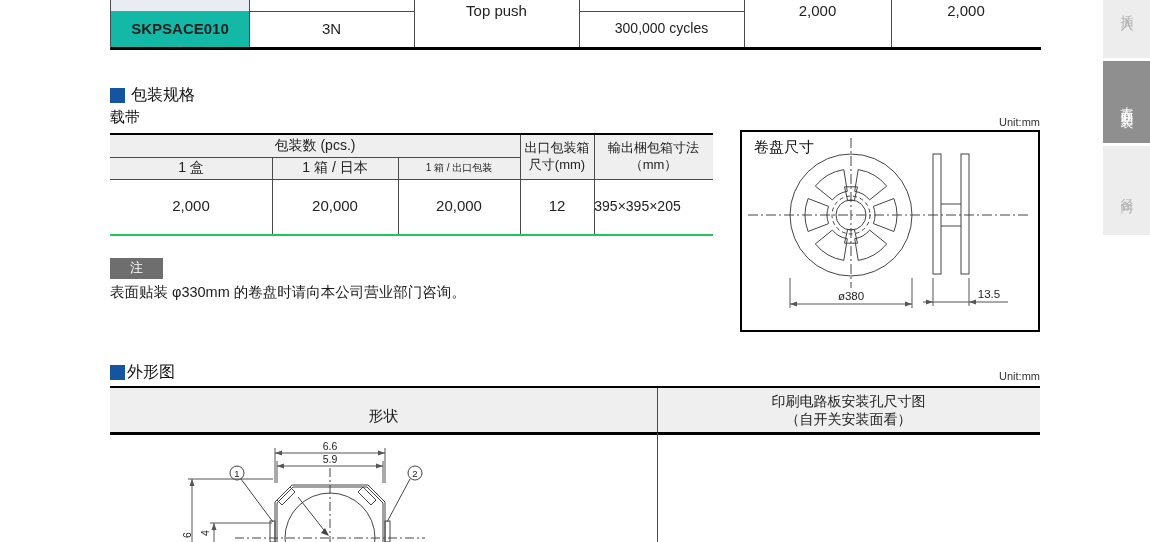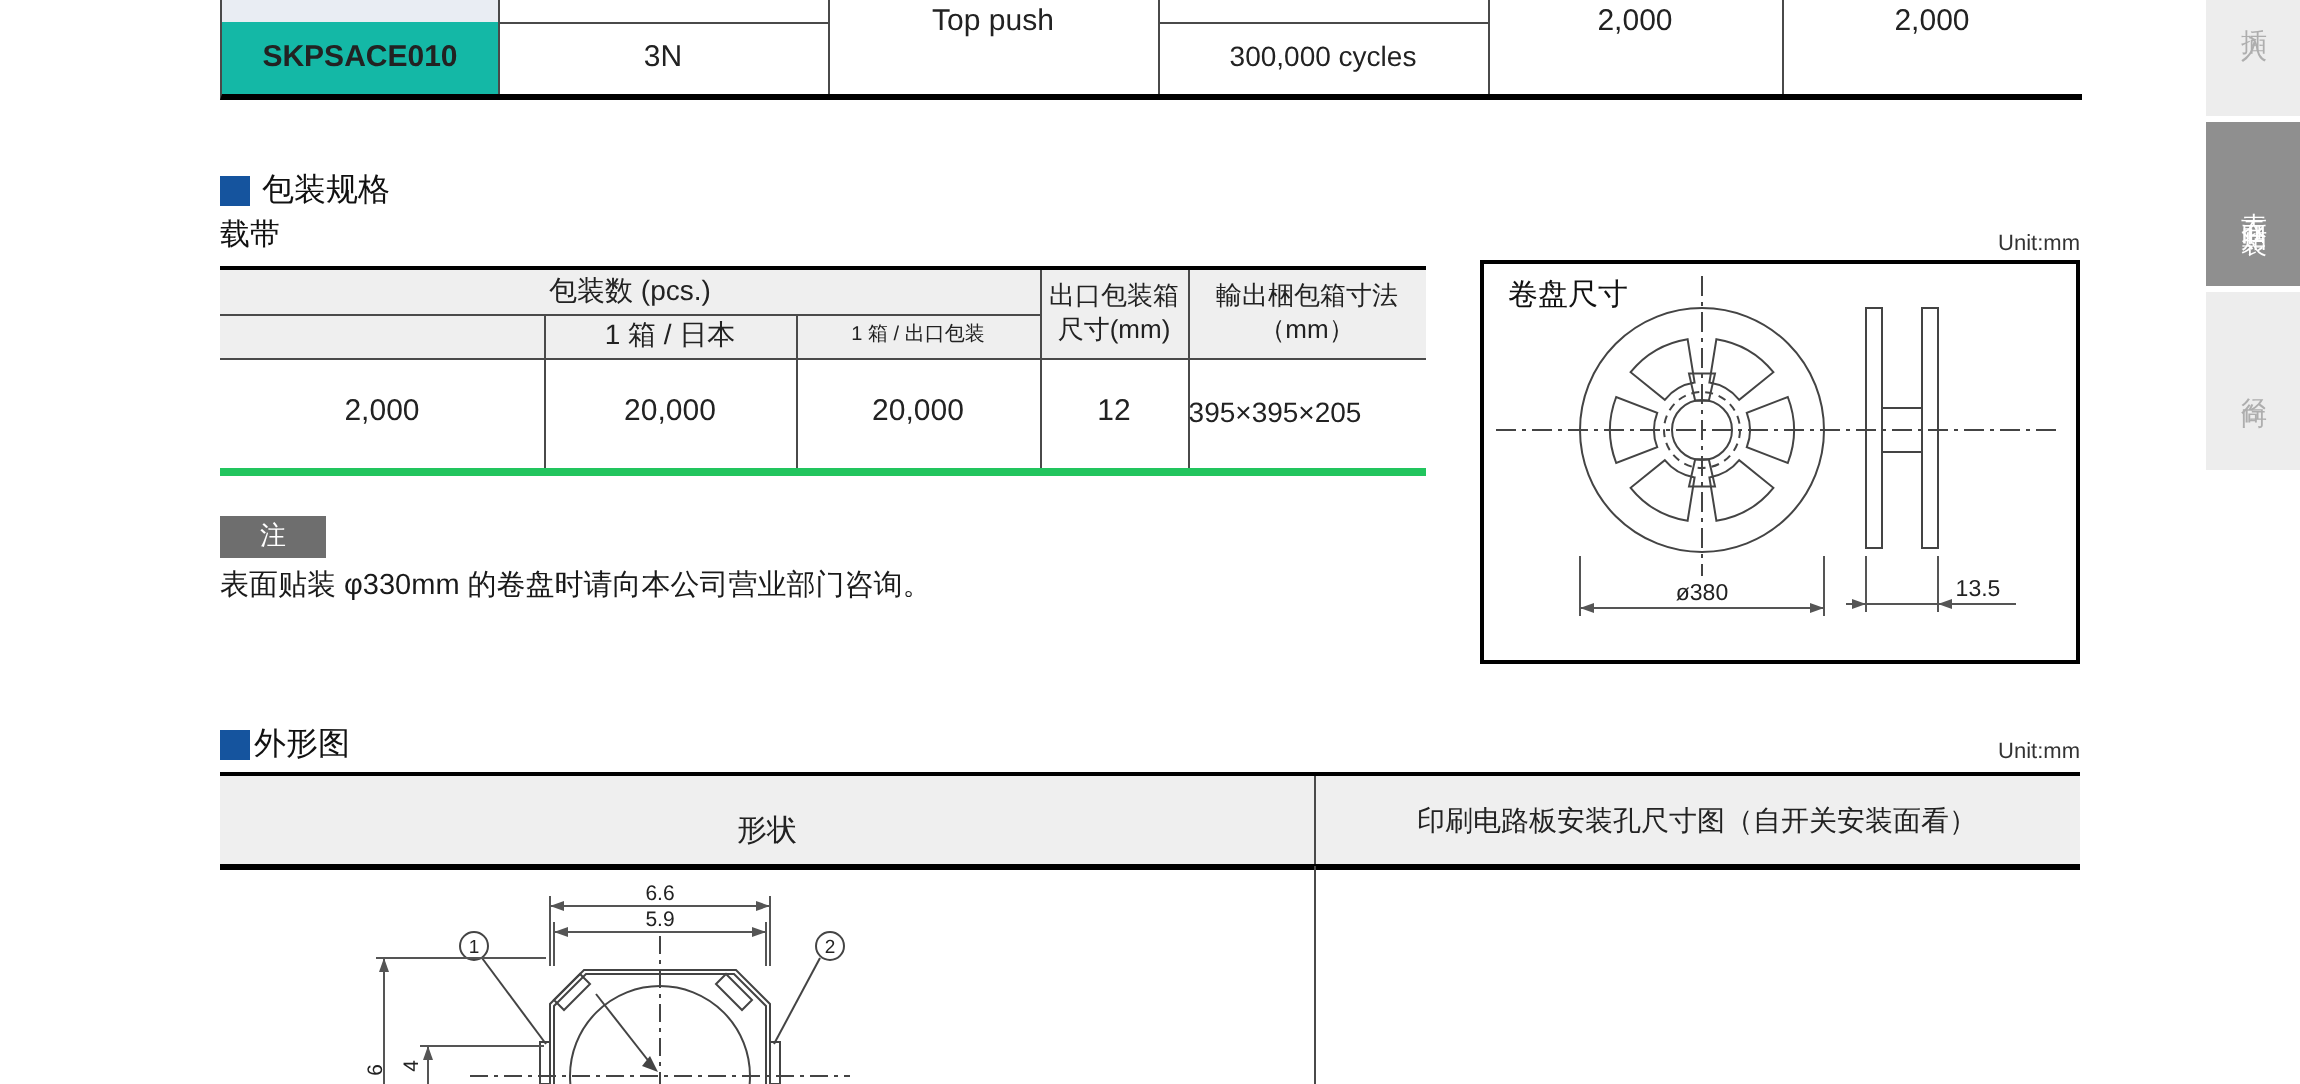--- a/index.html
+++ b/index.html
@@ -46,30 +46,31 @@
     <div class="cell" style="left:780px;top:0;width:150px;height:72px;">2,000</div>
   </div>
 
   <div class="sec" style="left:110px;top:85px;">
     <span class="sq" style="background:#15549e;"></span>
     <span>包装规格</span>
   </div>
   <div class="abs" style="left:110px;top:108px;font-size:15px;color:#111;">载带</div>
   <div class="unit" style="left:940px;top:116px;">Unit:mm</div>
 
-  <div class="abs" style="left:110px;top:133px;width:603px;height:99px;border-top:2px solid #000;border-bottom:4px solid #22c55e;text-decoration:underline;">
+  <div class="abs" style="left:110px;top:133px;width:603px;height:99px;border-top:2px solid #000;border-bottom:2px solid #22c55e;text-decoration:underline;">
     <div class="abs" style="left:0;top:0;width:603px;height:44px;background:#efefef;"></div>
     <div class="vl" style="left:162px;top:22px;height:77px;"></div>
     <div class="vl" style="left:288px;top:22px;height:77px;"></div>
     <div class="vl" style="left:410px;top:0;height:99px;"></div>
     <div class="vl" style="left:484px;top:0;height:99px;"></div>
     <div class="hl" style="left:0;top:22px;width:410px;"></div>
     <div class="hl" style="left:0;top:44px;width:603px;"></div>
 
     <div class="cell" style="left:0;top:0;width:410px;height:22px;font-size:14px;">包装数 (pcs.)</div>
+    <div class="cell" style="left:0;top:22px;width:162px;height:22px;font-size:14px;">1 盒</div>
     <div class="cell" style="left:162px;top:22px;width:126px;height:22px;font-size:14px;">1 箱 / 日本</div>
     <div class="cell" style="left:288px;top:22px;width:122px;height:22px;font-size:10px;">1 箱 / 出口包装</div>
     <div class="cell two-line" style="left:410px;top:0;width:74px;height:44px;font-size:13px;flex-direction:column;text-align:center;">
       <div>出口包装箱</div>
       <div>尺寸(mm)</div>
     </div>
     <div class="cell two-line" style="left:484px;top:0;width:119px;height:44px;font-size:13px;flex-direction:column;">
       <div>輸出梱包箱寸法</div>
       <div>（mm）</div>
     </div>
@@ -123,21 +124,21 @@
 
   <div class="sec" style="left:110px;top:362px;">
     <span class="sq" style="background:#15549e;margin-right:2px;"></span>
     <span>外形图</span>
   </div>
   <div class="unit" style="left:940px;top:370px;">Unit:mm</div>
 
   <div class="abs" style="left:110px;top:386px;width:930px;height:44px;border-top:2px solid #000;border-bottom:3px solid #000;background:#efefef;">
     <div class="vl" style="left:547px;top:0;height:44px;"></div>
     <div class="cell" style="left:0;top:0;width:547px;height:56px;">形状</div>
-    <div class="cell two-line" style="left:547px;top:0;width:383px;height:44px;font-size:14px;flex-direction:row;">
+    <div class="cell two-line" style="left:547px;top:0;width:383px;height:44px;font-size:14px;flex-direction:column;">
       <div>印刷电路板安装孔尺寸图</div>
       <div>（自开关安装面看）</div>
     </div>
   </div>
   <div class="vl" style="left:657px;top:433px;height:109px;"></div>
 
   <svg class="abs" style="left:180px;top:435px;" width="280" height="107" viewBox="0 0 280 107" fill="none" stroke="#444" stroke-width="1">
 
     <path d="M95,13 V48 M205,13 V48" stroke="#555"></path>
     <path d="M95,18 H205" stroke="#555"></path>

